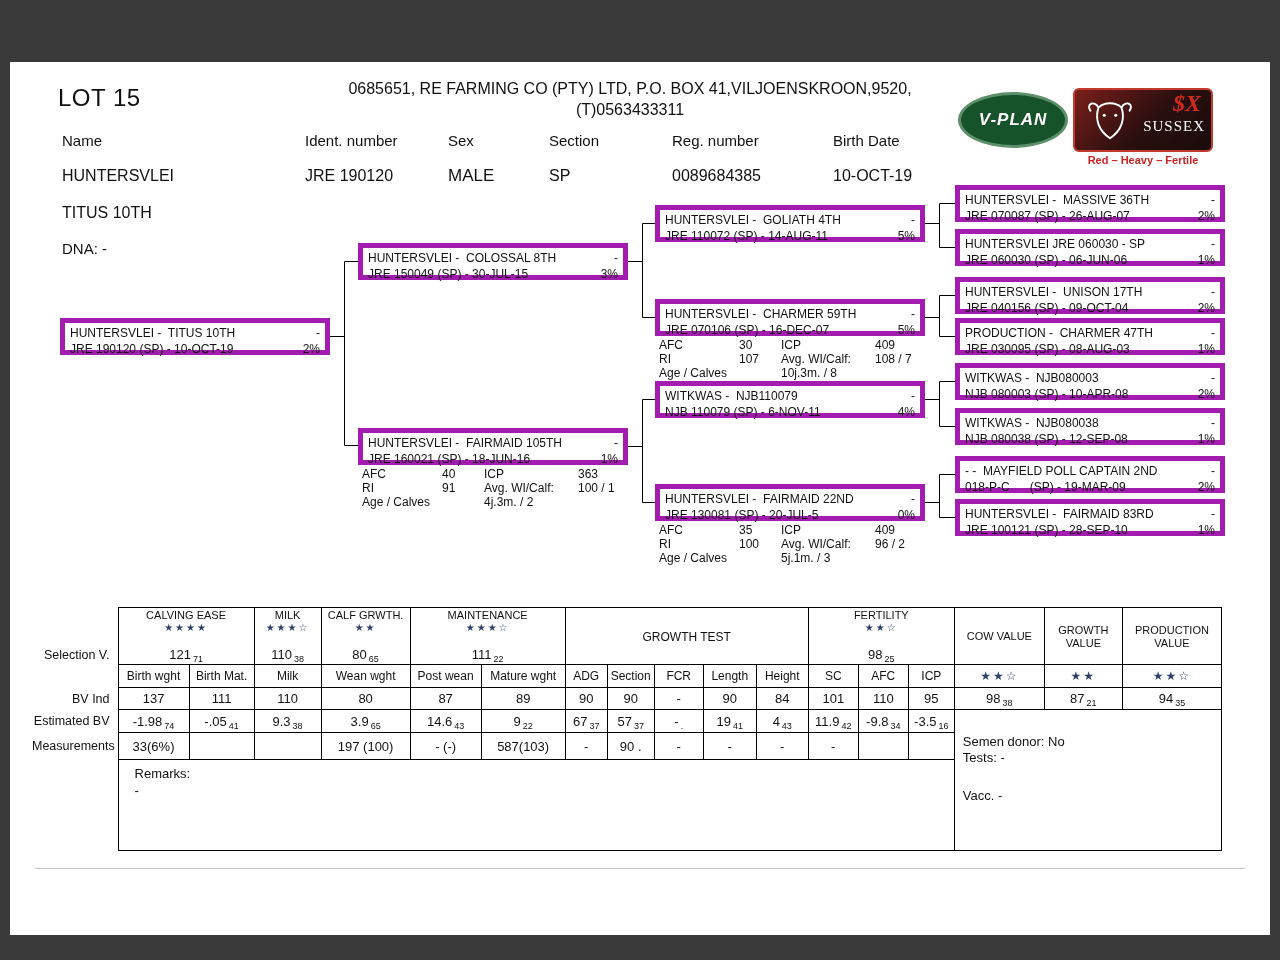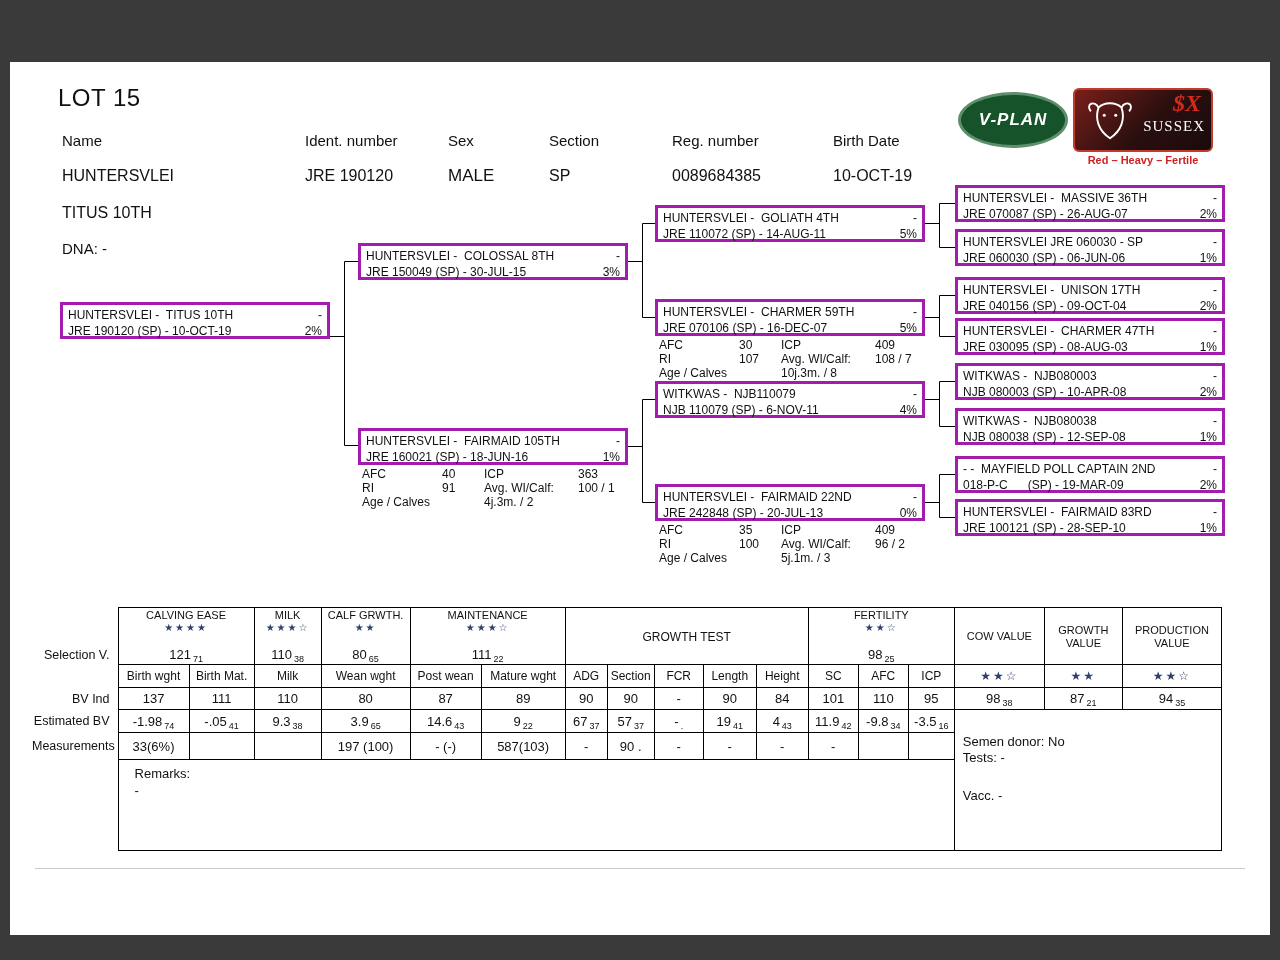--- a/index.html
+++ b/index.html
@@ -14,21 +14,21 @@
   .abs{position:absolute;}
 
   .lot{font-size:24px;letter-spacing:.5px;font-weight:500;}
   .owner{width:660px;text-align:center;font-size:16px;line-height:21px;}
   .flabel{font-size:15px;}
   .fvalue{font-size:16px;}
   .fvalue.sex{font-size:17px;}
   .dna{font-size:15px;}
 
   
-  .pbox{position:absolute;width:270px;height:37px;border:3px solid #a21caf;background:#fff;
+  .pbox{position:absolute;width:270px;height:37px;border:5px solid #a21caf;background:#fff;
         font-size:12px;line-height:16px;padding:2px 5px 0 5px;box-sizing:border-box;}
   .prow{display:flex;justify-content:space-between;white-space:pre;}
   .pstats{position:absolute;width:274px;display:grid;grid-template-columns:80px 42px 94px auto;
           font-size:12px;line-height:14px;}
   #ped-lines{position:absolute;left:0;top:0;pointer-events:none;}
 
   
   .vplan{position:absolute;left:948px;top:30px;width:110px;height:56px;background:#16522a;
          border:3px solid #5d8f6b;border-radius:50%;display:flex;align-items:center;justify-content:center;
          box-sizing:border-box;}
@@ -70,20 +70,24 @@
   .remarks{text-align:left !important;vertical-align:top !important;padding:5px 16px !important;
            font-size:13px;line-height:17px;}
   .divider{position:absolute;left:25px;top:806px;width:1210px;height:1px;background:#c9c9c9;}
 </style>
 </head>
 <body>
 
 <div class="page">
 
   <div class="abs lot" style="left:48px;top:22px;">LOT 15</div>
+  <div class="abs owner" style="left:290px;top:16px;">
+    <div>0685651,  RE FARMING CO (PTY) LTD, P.O. BOX 41,VILJOENSKROON,9520,</div>
+    <div>(T)0563433311</div>
+  </div>
 
   <div class="abs flabel" style="left:52px;top:70px;">Name</div>
   <div class="abs flabel" style="left:295px;top:70px;">Ident. number</div>
   <div class="abs flabel" style="left:438px;top:70px;">Sex</div>
   <div class="abs flabel" style="left:539px;top:70px;">Section</div>
   <div class="abs flabel" style="left:662px;top:70px;">Reg. number</div>
   <div class="abs flabel" style="left:823px;top:70px;">Birth Date</div>
 
   <div class="abs fvalue" style="left:52px;top:105px;">HUNTERSVLEI</div>
   <div class="abs fvalue" style="left:295px;top:105px;">JRE 190120</div>
@@ -113,21 +117,21 @@
   <svg id="ped-lines" width="1260" height="873">
     <path d="M320 274.5 H334.5 M334.5 199.5 V383.5 M334.5 199.5 H348 M334.5 383.5 H348
              M618 199.5 H632.5 M632.5 161.5 V255.5 M632.5 161.5 H645 M632.5 255.5 H645
              M618 384.5 H632.5 M632.5 337.5 V440.5 M632.5 337.5 H645 M632.5 440.5 H645
              M915 161.5 H929.5 M929.5 141.5 V185.5 M929.5 141.5 H945 M929.5 185.5 H945
              M915 255.5 H929.5 M929.5 233.5 V274.5 M929.5 233.5 H945 M929.5 274.5 H945
              M915 337.5 H929.5 M929.5 319.5 V364.5 M929.5 319.5 H945 M929.5 364.5 H945
              M915 440.5 H929.5 M929.5 412.5 V455.5 M929.5 412.5 H945 M929.5 455.5 H945" stroke="#000" stroke-width="1" fill="none"></path>
   </svg>
 
-  <div class="pbox" style="left:50px;top:240px;">
+  <div class="pbox" style="left:50px;top:256px;">
     <div class="prow"><span>HUNTERSVLEI -  TITUS 10TH</span><span>-</span></div>
     <div class="prow"><span>JRE 190120 (SP) - 10-OCT-19</span><span>2%</span></div>
   </div>
 
   <div class="pbox" style="left:348px;top:181px;">
     <div class="prow"><span>HUNTERSVLEI -  COLOSSAL 8TH</span><span>-</span></div>
     <div class="prow"><span>JRE 150049 (SP) - 30-JUL-15</span><span>3%</span></div>
   </div>
 
   <div class="pbox" style="left:348px;top:366px;">
@@ -175,21 +179,21 @@
       <span></span>
   </div>
 
   <div class="pbox" style="left:645px;top:319px;">
     <div class="prow"><span>WITKWAS -  NJB110079</span><span>-</span></div>
     <div class="prow"><span>NJB 110079 (SP) - 6-NOV-11</span><span>4%</span></div>
   </div>
 
   <div class="pbox" style="left:645px;top:422px;">
     <div class="prow"><span>HUNTERSVLEI -  FAIRMAID 22ND</span><span>-</span></div>
-    <div class="prow"><span>JRE 242848 (SP) - 20-JUL-13</span><span>0%</span></div>
+    <div class="prow"><span>JRE 130081 (SP) - 20-JUL-5</span><span>0%</span></div>
   </div>
 
   <div class="pstats" style="left:649px;top:461px;">
     <span>AFC</span>
       <span>35</span>
       <span>ICP</span>
       <span>409</span>
     <span>RI</span>
       <span>100</span>
       <span>Avg. WI/Calf:</span>
@@ -206,21 +210,21 @@
   </div>
   <div class="pbox" style="left:945px;top:167px;">
     <div class="prow"><span>HUNTERSVLEI JRE 060030 - SP</span><span>-</span></div>
     <div class="prow"><span>JRE 060030 (SP) - 06-JUN-06</span><span>1%</span></div>
   </div>
   <div class="pbox" style="left:945px;top:215px;">
     <div class="prow"><span>HUNTERSVLEI -  UNISON 17TH</span><span>-</span></div>
     <div class="prow"><span>JRE 040156 (SP) - 09-OCT-04</span><span>2%</span></div>
   </div>
   <div class="pbox" style="left:945px;top:256px;">
-    <div class="prow"><span>HUNTERSVLEI -  CHARMER 47TH</span><span>-</span></div>
+    <div class="prow"><span>PRODUCTION -  CHARMER 47TH</span><span>-</span></div>
     <div class="prow"><span>JRE 030095 (SP) - 08-AUG-03</span><span>1%</span></div>
   </div>
   <div class="pbox" style="left:945px;top:301px;">
     <div class="prow"><span>WITKWAS -  NJB080003</span><span>-</span></div>
     <div class="prow"><span>NJB 080003 (SP) - 10-APR-08</span><span>2%</span></div>
   </div>
   <div class="pbox" style="left:945px;top:346px;">
     <div class="prow"><span>WITKWAS -  NJB080038</span><span>-</span></div>
     <div class="prow"><span>NJB 080038 (SP) - 12-SEP-08</span><span>1%</span></div>
   </div>

